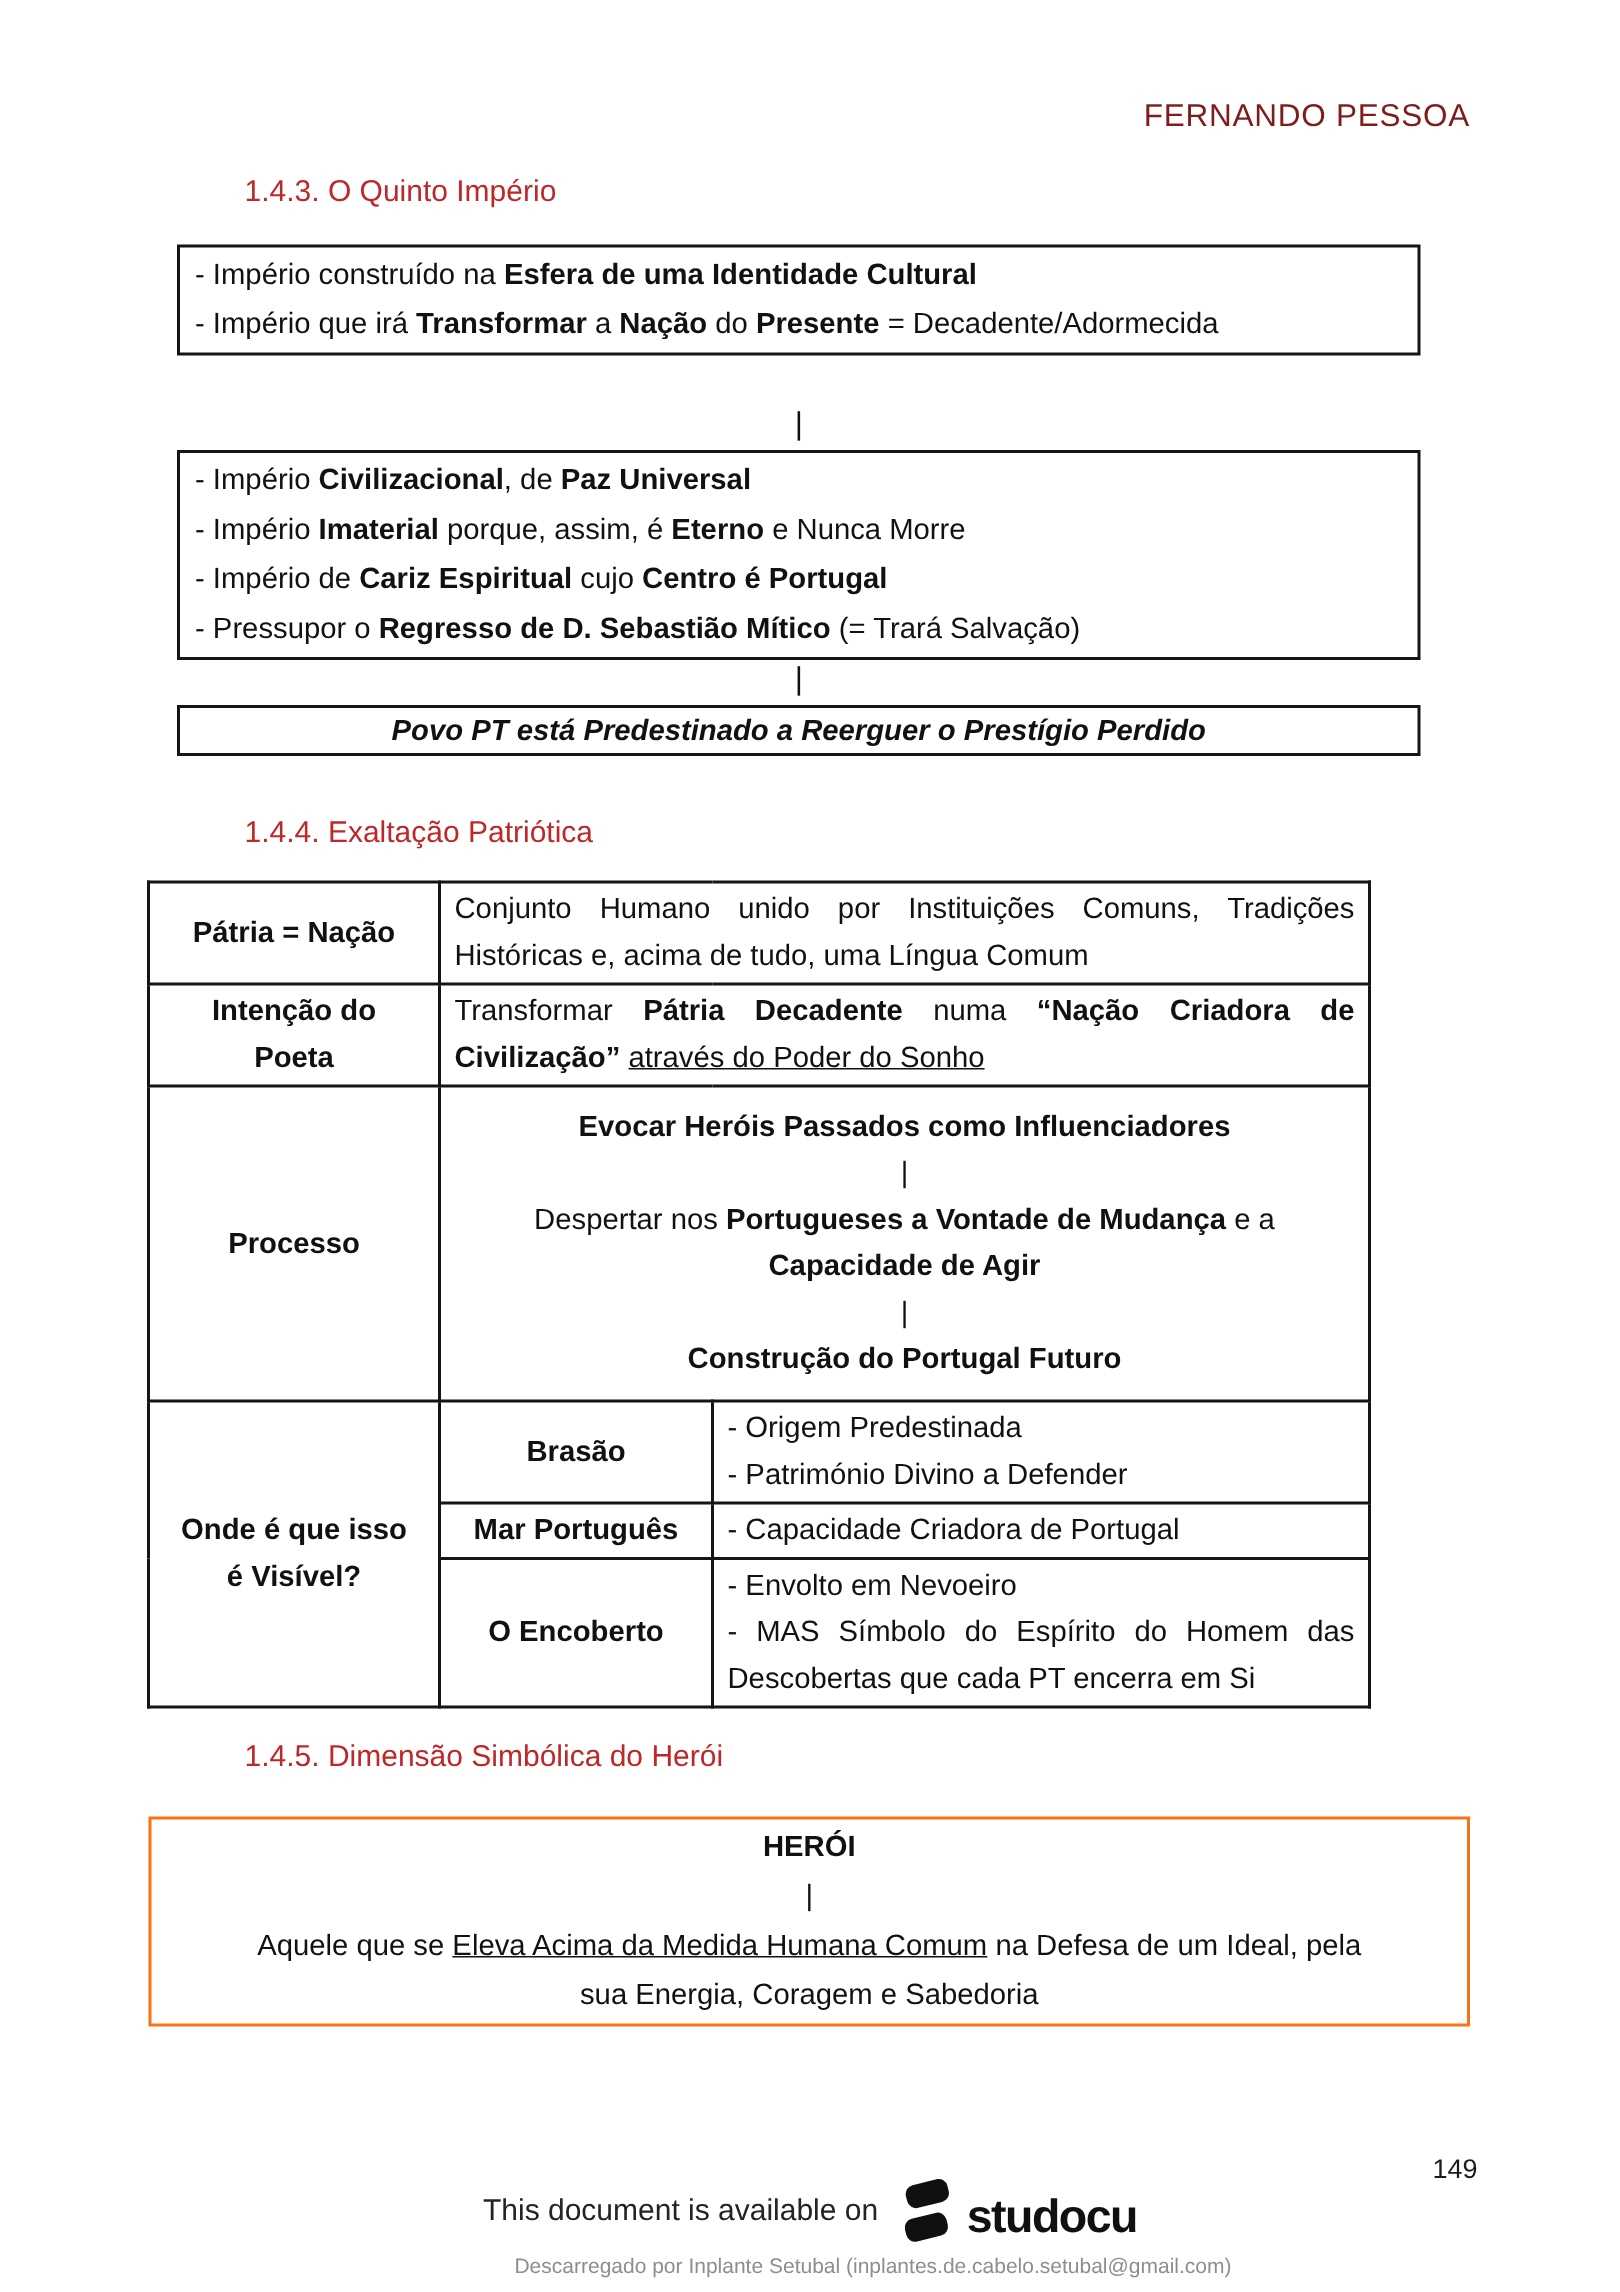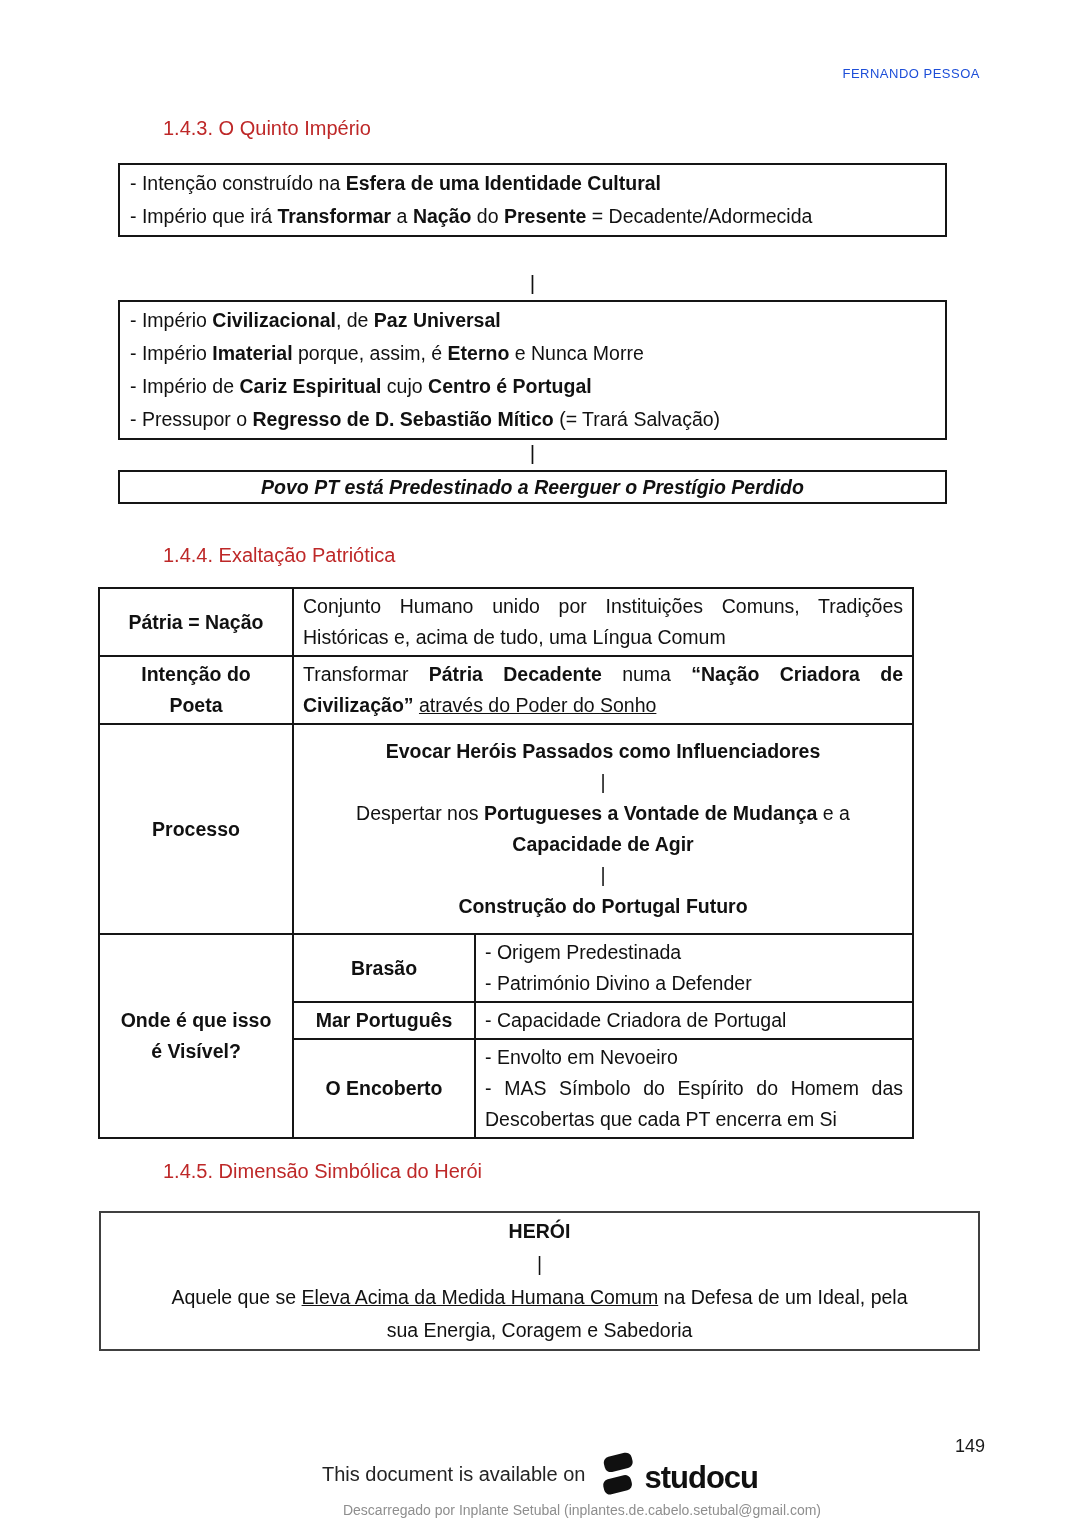--- a/index.html
+++ b/index.html
@@ -7,21 +7,21 @@
     position:relative;
     width:1080px;height:1528px;
     background:#ffffff;
     font-family:"Liberation Sans", sans-serif;
     color:#111;
     overflow:hidden;
     margin:0 auto;
   }
   .hdr{
     position:absolute;top:66px;right:100px;
-    font-size:13px;letter-spacing:.5px;color:#1d4ed8;
+    font-size:21px;letter-spacing:.5px;color:#7f1d1d;
   }
   .sec-heading{
     position:absolute;left:163px;
     font-size:20px;color:var(--accent,#be2828);
   }
   .box{
     position:absolute;left:118px;width:829px;
     border:2px solid #151515;
     box-sizing:border-box;
     padding:2px 10px;
@@ -51,21 +51,21 @@
     padding:2px 9px;
     line-height:31px;
     vertical-align:middle;
     box-sizing:border-box;
   }
   td.lbl{text-align:center;font-weight:bold;}
   td.cell{vertical-align:middle;}
   td.cell-processo{line-height:34px;padding:3px 9px;}
   .herobox{
     position:absolute;left:99px;top:1211px;width:881px;
-    border:2px solid #404040;box-sizing:border-box;
+    border:2px solid #f97316;box-sizing:border-box;
     padding:2px 10px;
     font-size:19.5px;line-height:33px;
   }
   .pagenum{
     position:absolute;top:1436px;right:95px;
     font-size:18px;color:#1a1a1a;
   }
   .footer1{
     position:absolute;left:0;top:1448px;width:100%;height:52px;
     display:flex;align-items:center;justify-content:center;gap:14px;
@@ -81,21 +81,21 @@
 </head>
 <body>
 
 <div id="page">
 
   <div class="hdr">FERNANDO PESSOA</div>
 
   <div class="sec-heading" style="top:117px">1.4.3. O Quinto Império</div>
 
   <div class="box" style="top:163px">
-      <div class="tl"><span>- Intenção construído na </span><span class="b">Esfera de uma Identidade Cultural</span></div>
+      <div class="tl"><span>- Império construído na </span><span class="b">Esfera de uma Identidade Cultural</span></div>
       <div class="tl"><span>- Império que irá </span><span class="b">Transformar</span><span> a </span><span class="b">Nação</span><span> do </span><span class="b">Presente</span><span> = Decadente/Adormecida</span></div>
     </div>
   <div class="connector" style="top:267px">|</div>
   <div class="box" style="top:300px">
       <div class="tl"><span>- Império </span><span class="b">Civilizacional</span><span>, de </span><span class="b">Paz Universal</span></div>
       <div class="tl"><span>- Império </span><span class="b">Imaterial</span><span> porque, assim, é </span><span class="b">Eterno</span><span> e Nunca Morre</span></div>
       <div class="tl"><span>- Império de </span><span class="b">Cariz Espiritual</span><span> cujo </span><span class="b">Centro é Portugal</span></div>
       <div class="tl"><span>- Pressupor o </span><span class="b">Regresso de D. Sebastião Mítico</span><span> (= Trará Salvação)</span></div>
     </div>
   <div class="connector" style="top:437px">|</div>

